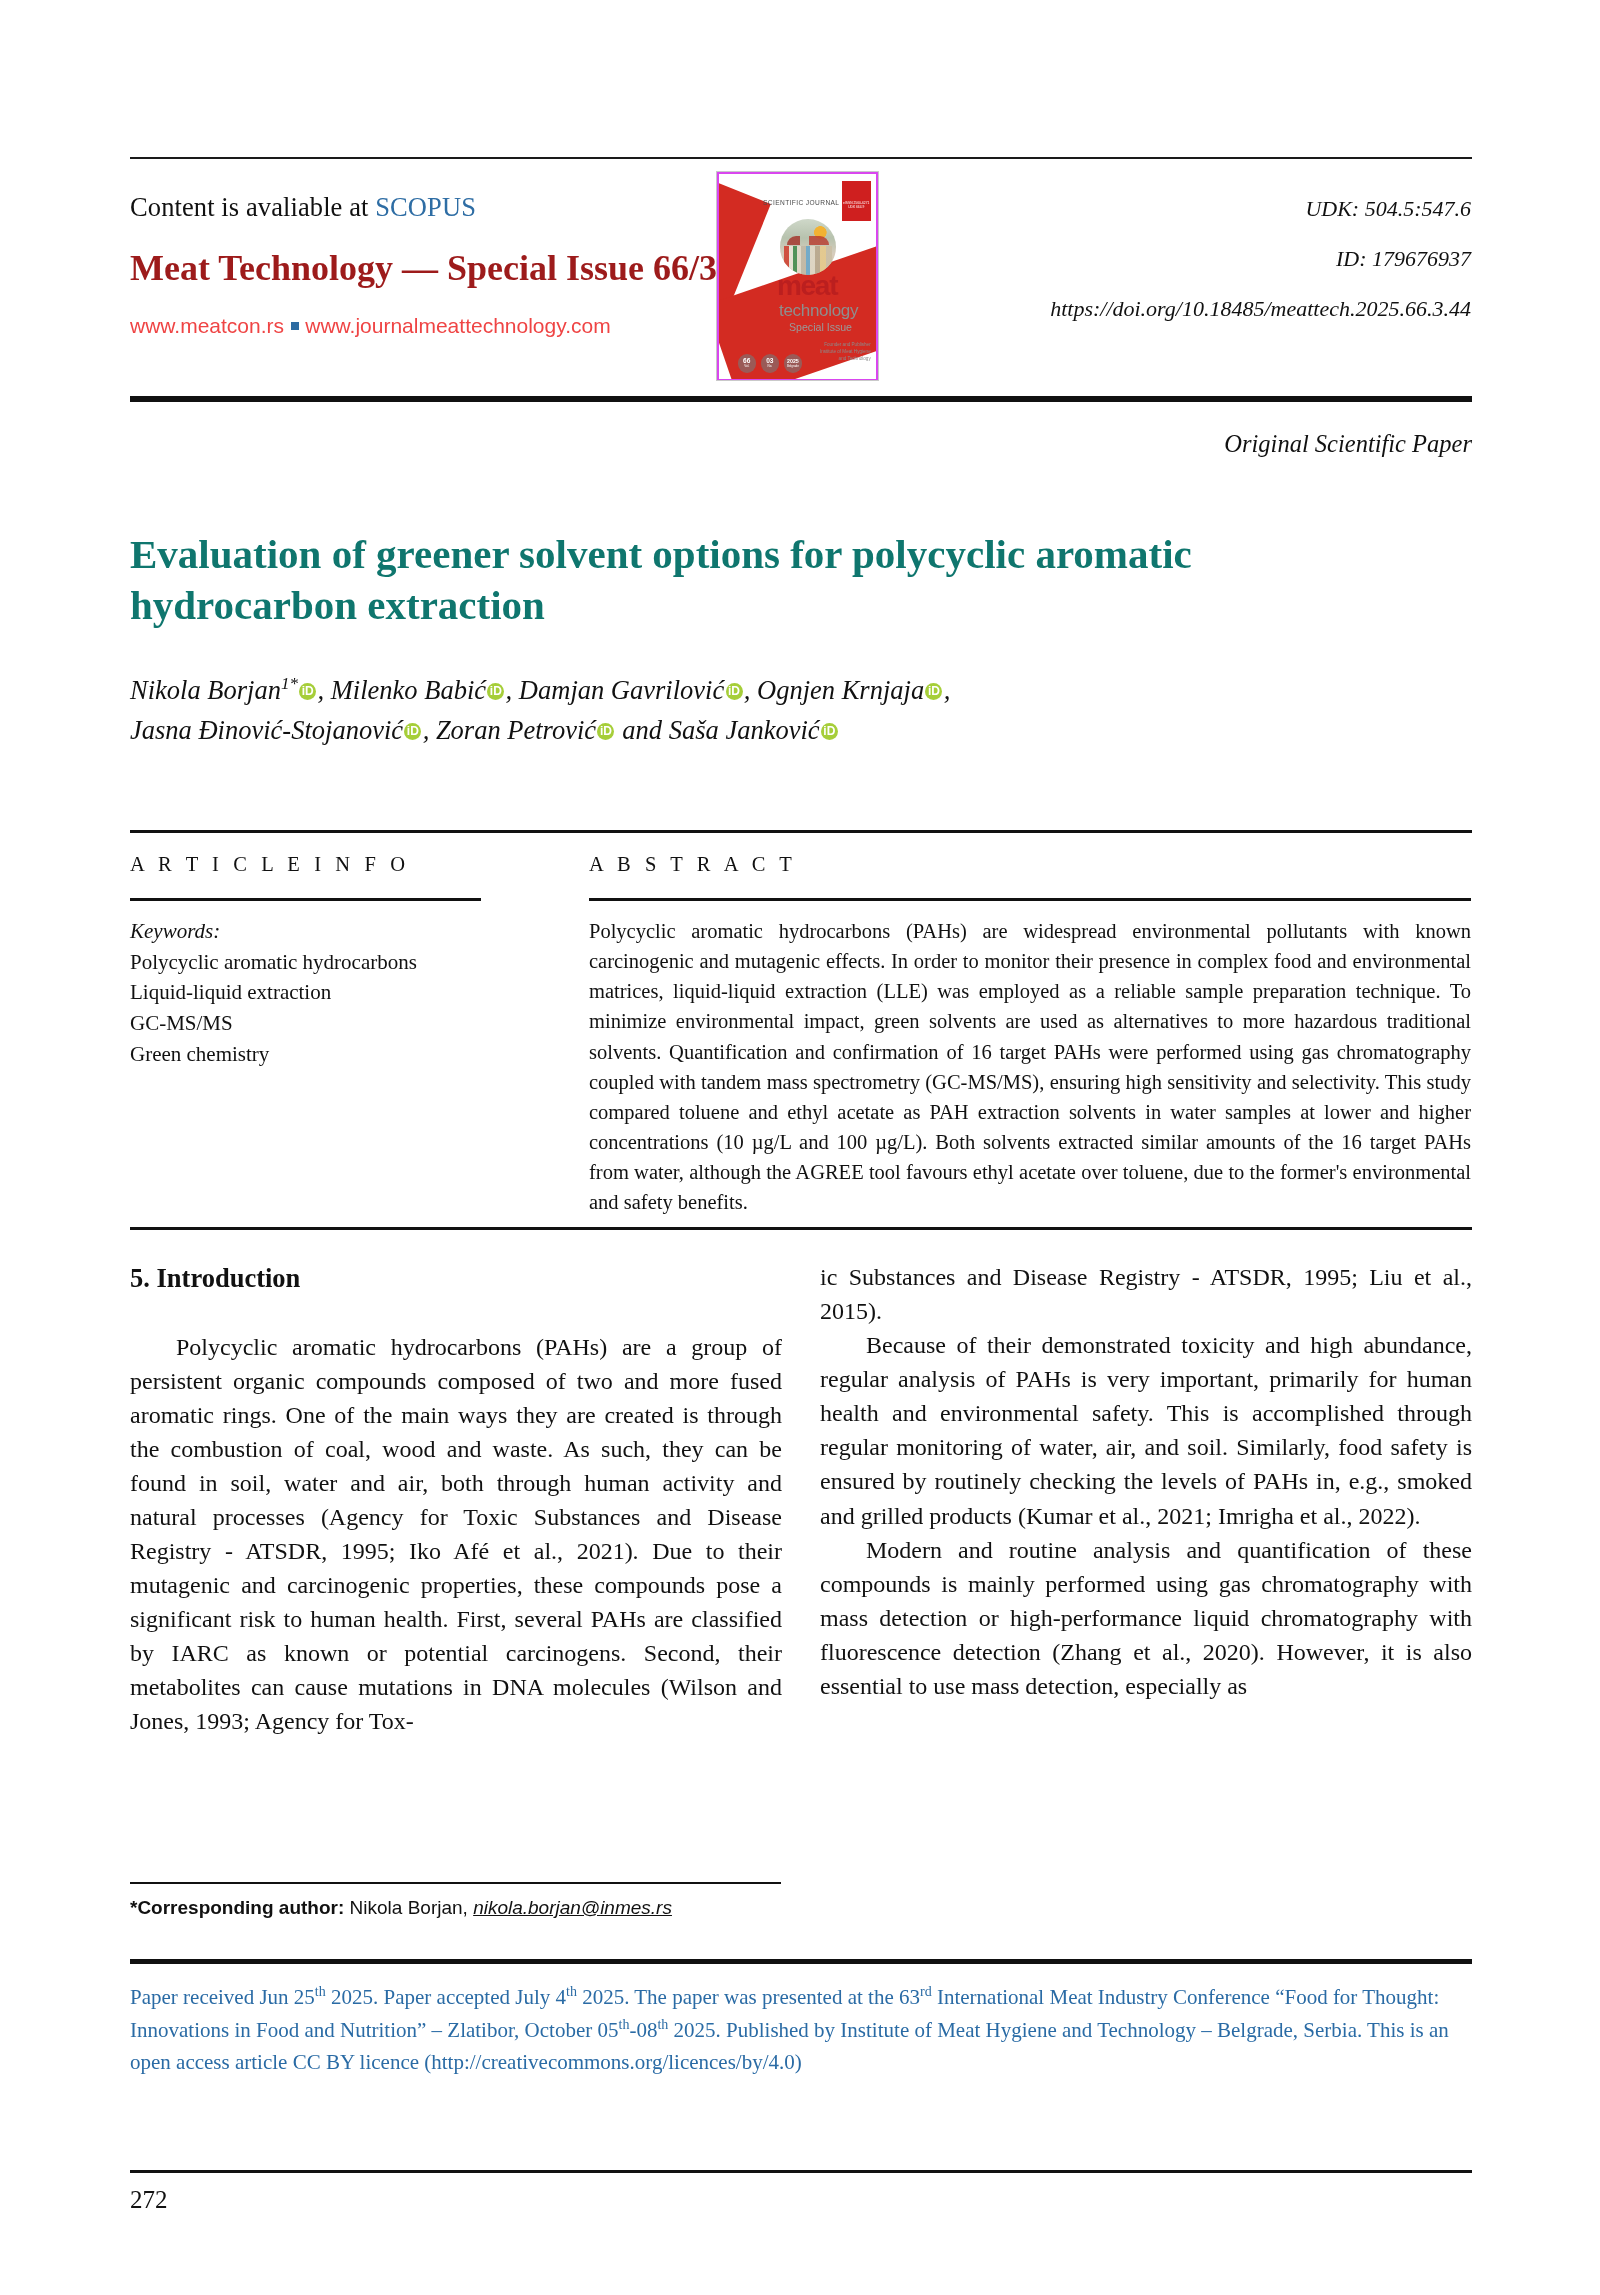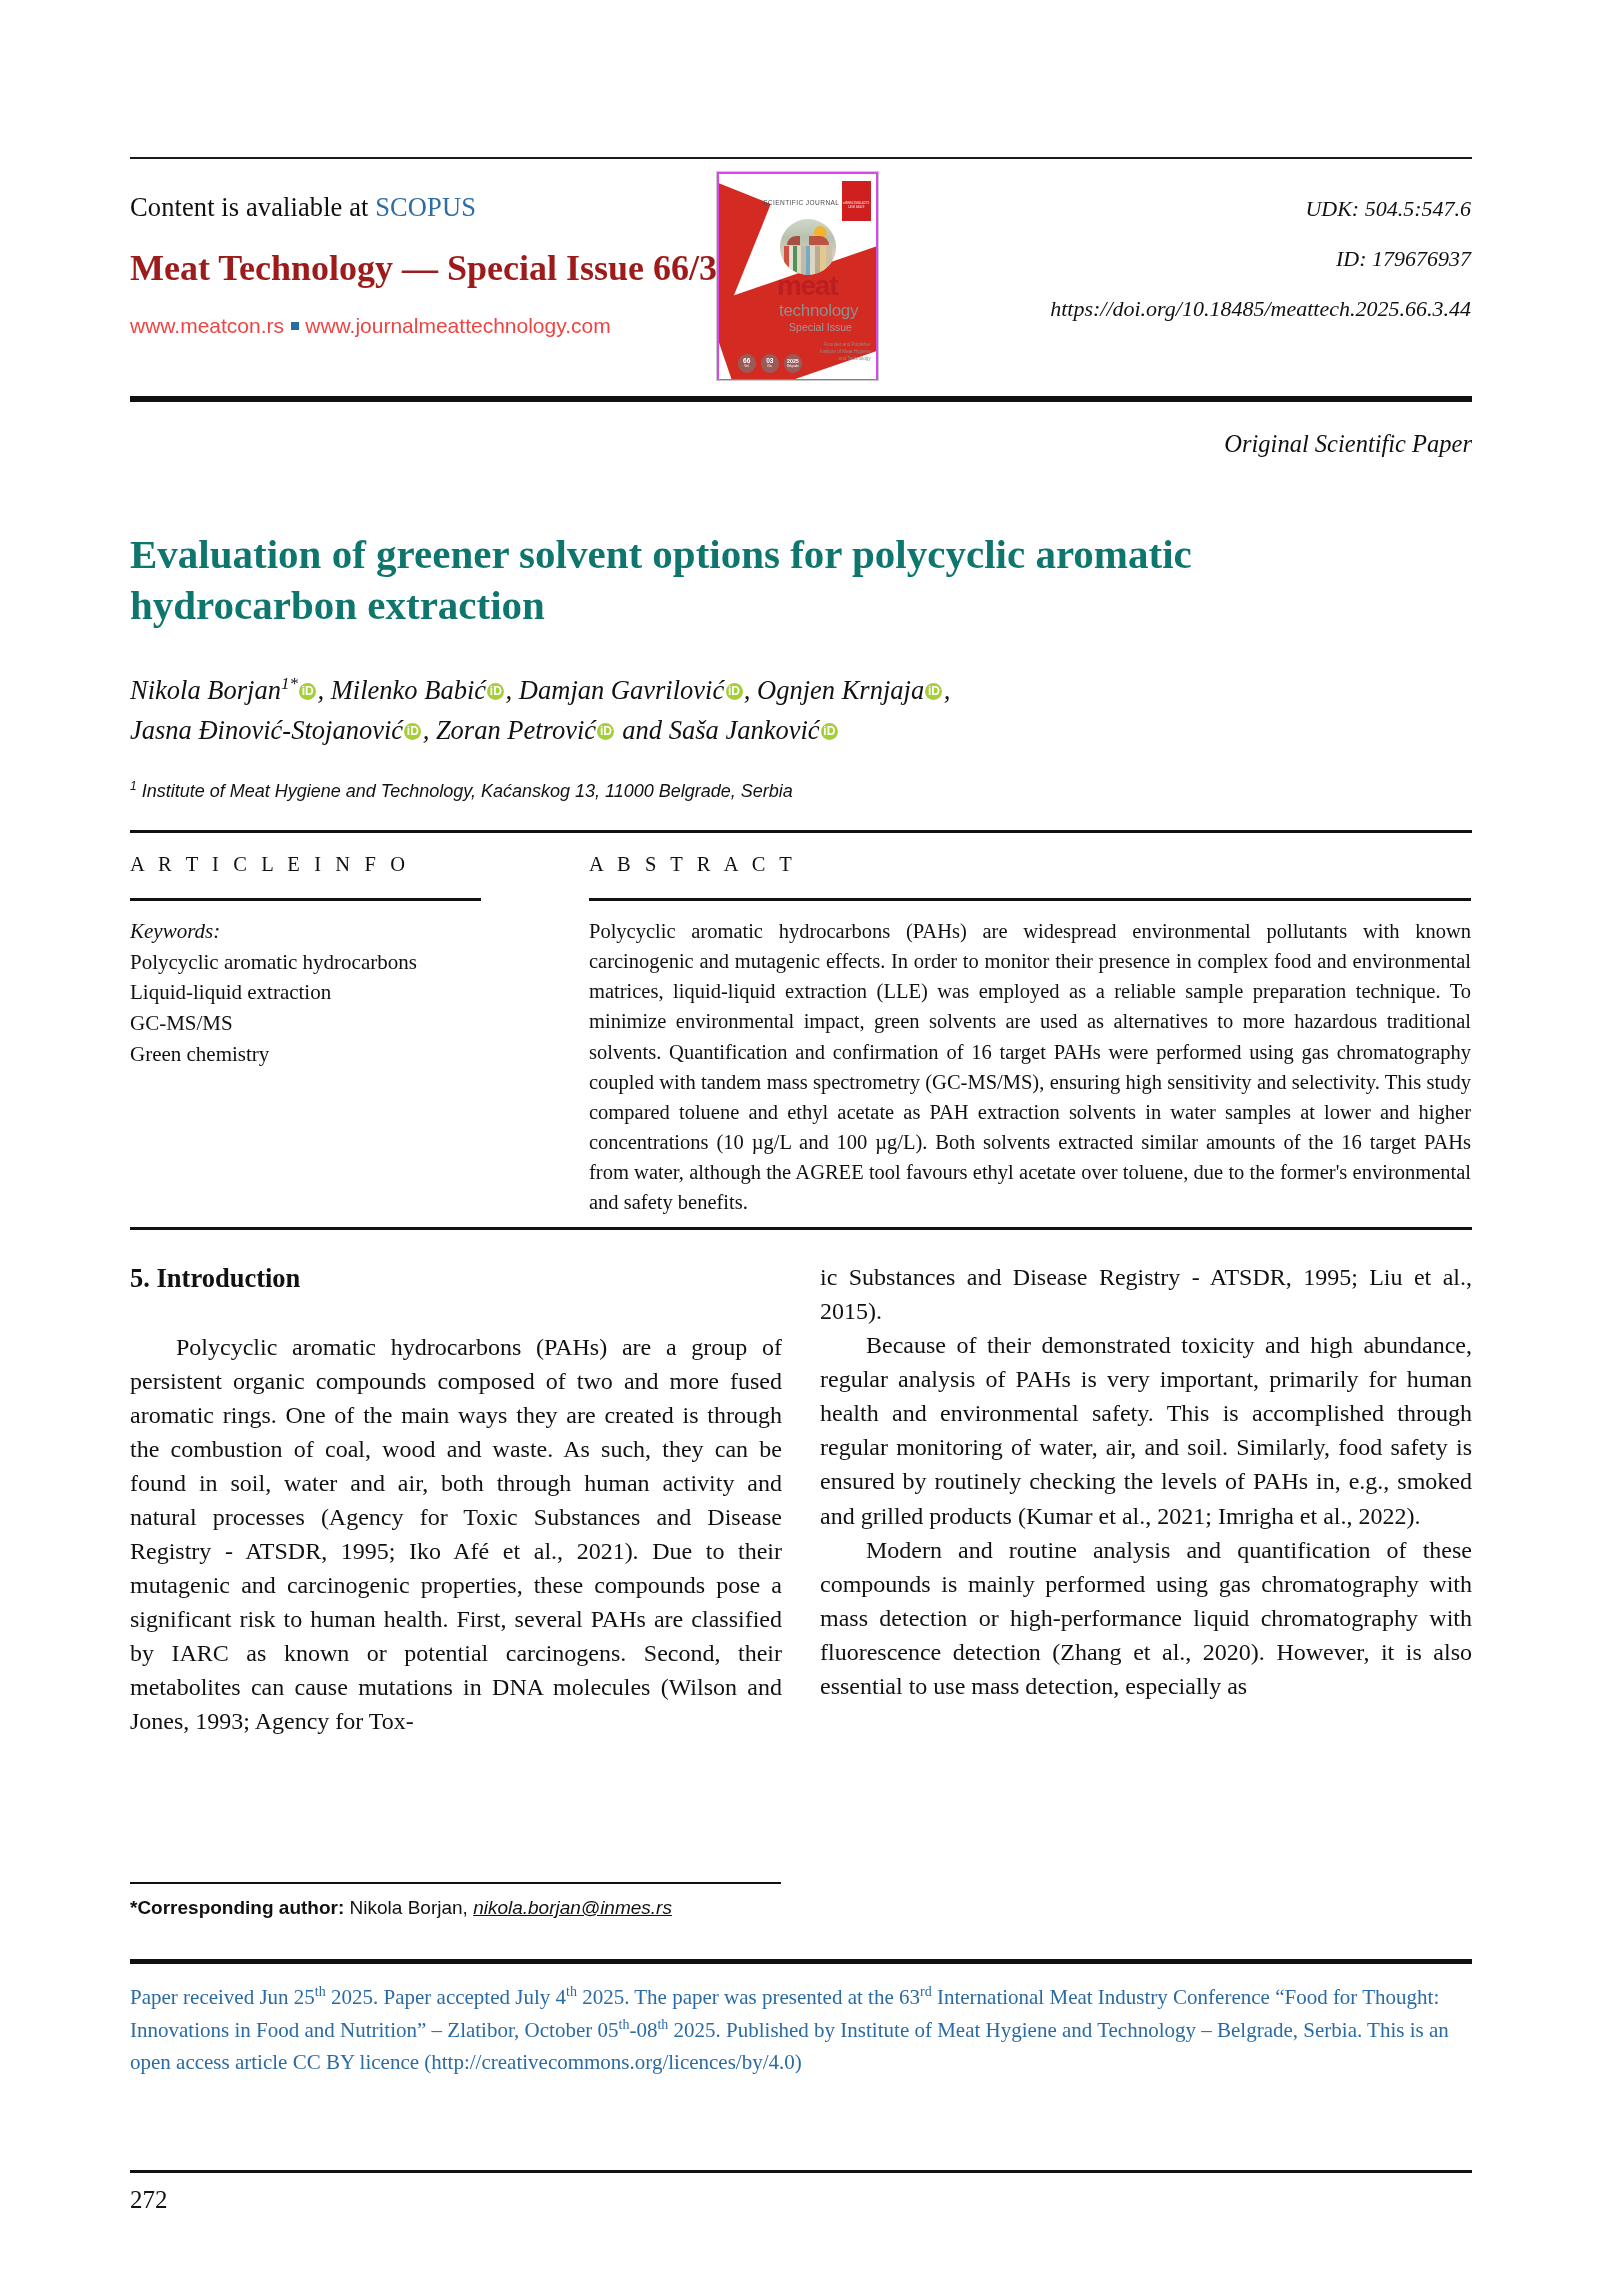--- a/index.html
+++ b/index.html
@@ -397,21 +397,20 @@
       <span><span>Damjan Gavrilović</span><span class="orcid">iD</span></span>,
       <span><span>Ognjen Krnjaja</span><span class="orcid">iD</span></span>,
     </div>
     <div>
       <span><span>Jasna Đinović-Stojanović</span><span class="orcid">iD</span></span>,
       <span><span>Zoran Petrović</span><span class="orcid">iD</span></span>
       <span><span>and Saša Janković</span><span class="orcid">iD</span></span>
     </div>
   </div>
 
-  <div class="affiliation"><span class="aff-sup">1</span><span> Institute of Meat Hygiene and Technology, Kaćanskog 13, 11000 Belgrade, Serbia</span></div>
 
   <div class="rule-after-aff"></div>
 
   <div class="sec-head head-info">A R T I C L E   I N F O</div>
   <div class="sec-head head-abs">A B S T R A C T</div>
   <div class="rule-info"></div>
   <div class="rule-abs"></div>
 
   <div class="keywords">
     <div class="kw-label">Keywords:</div>

